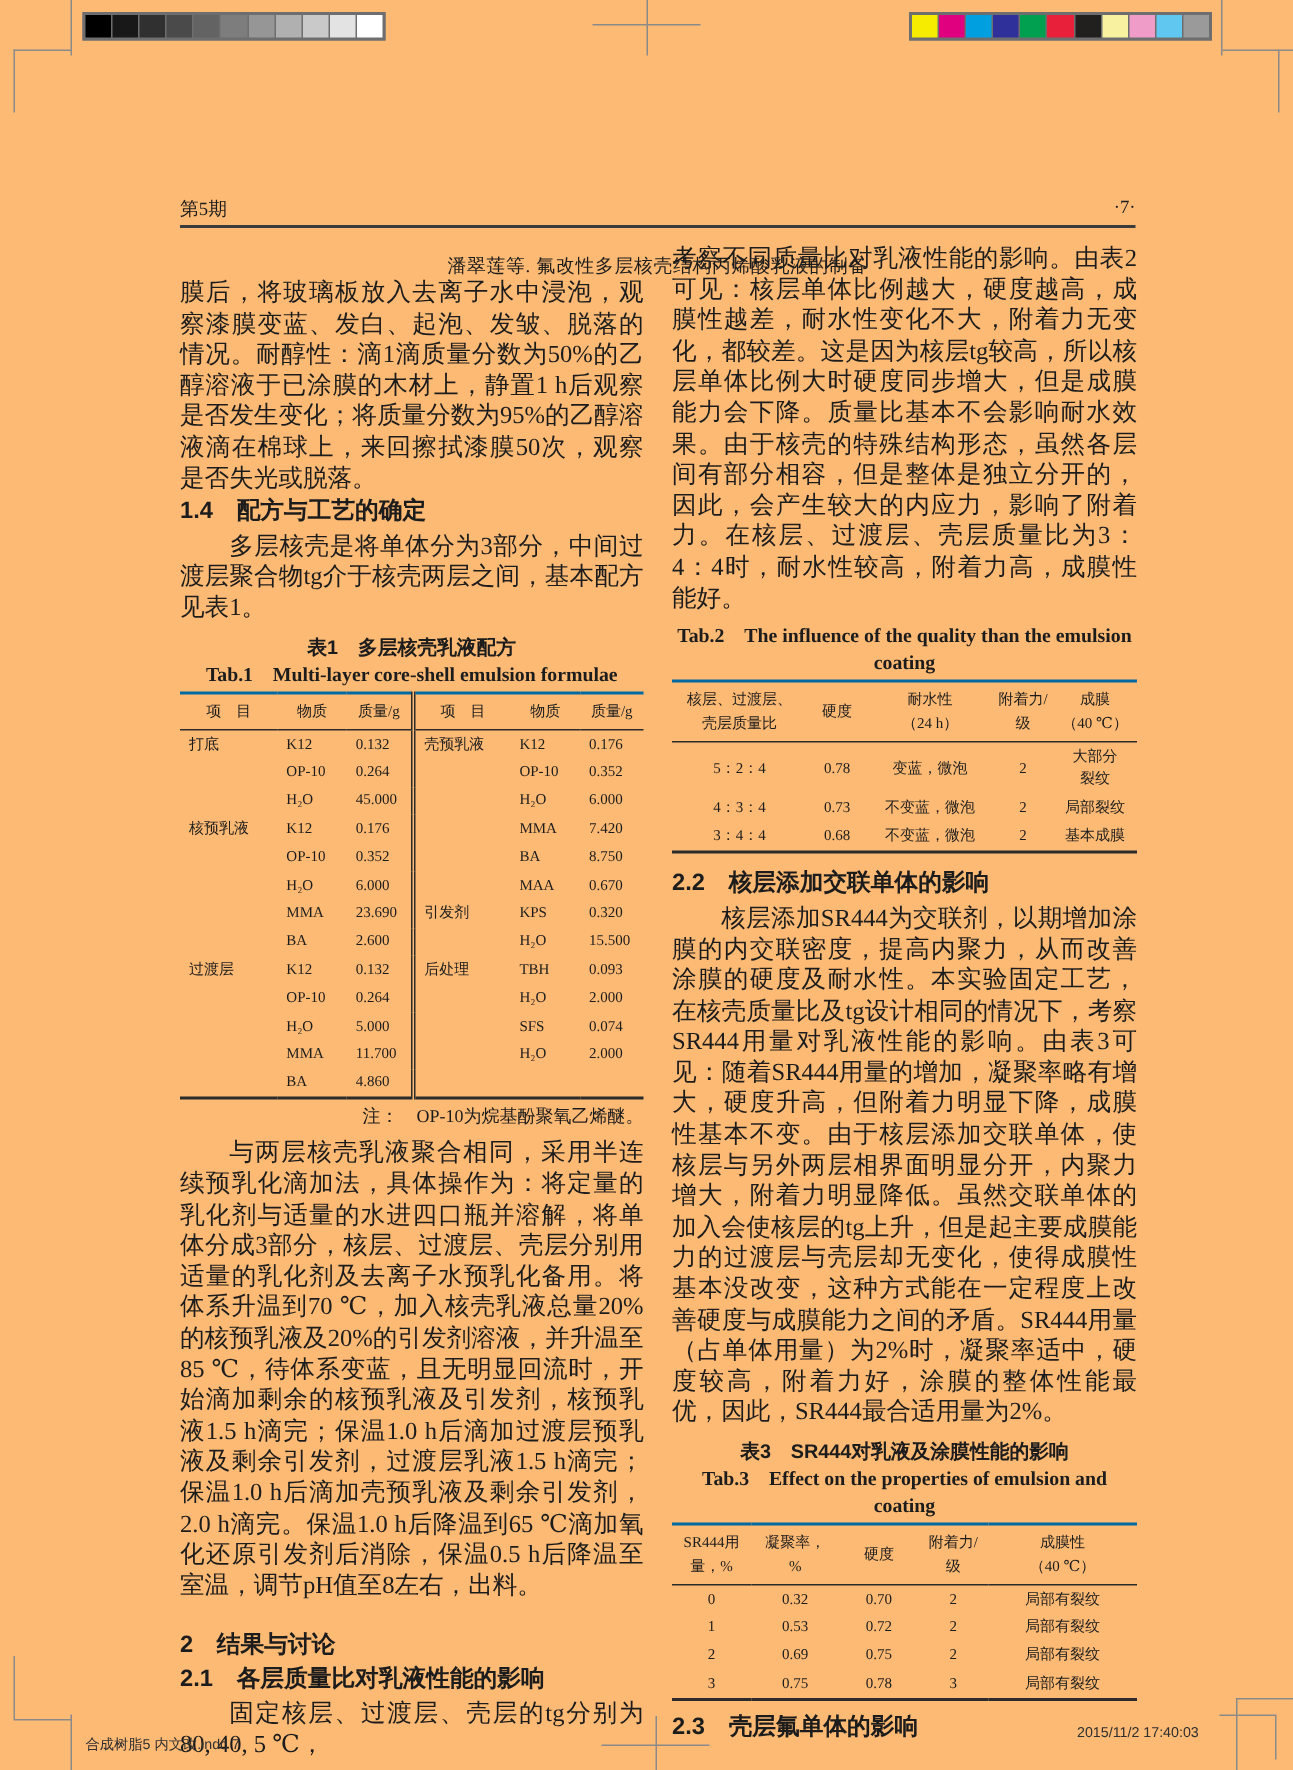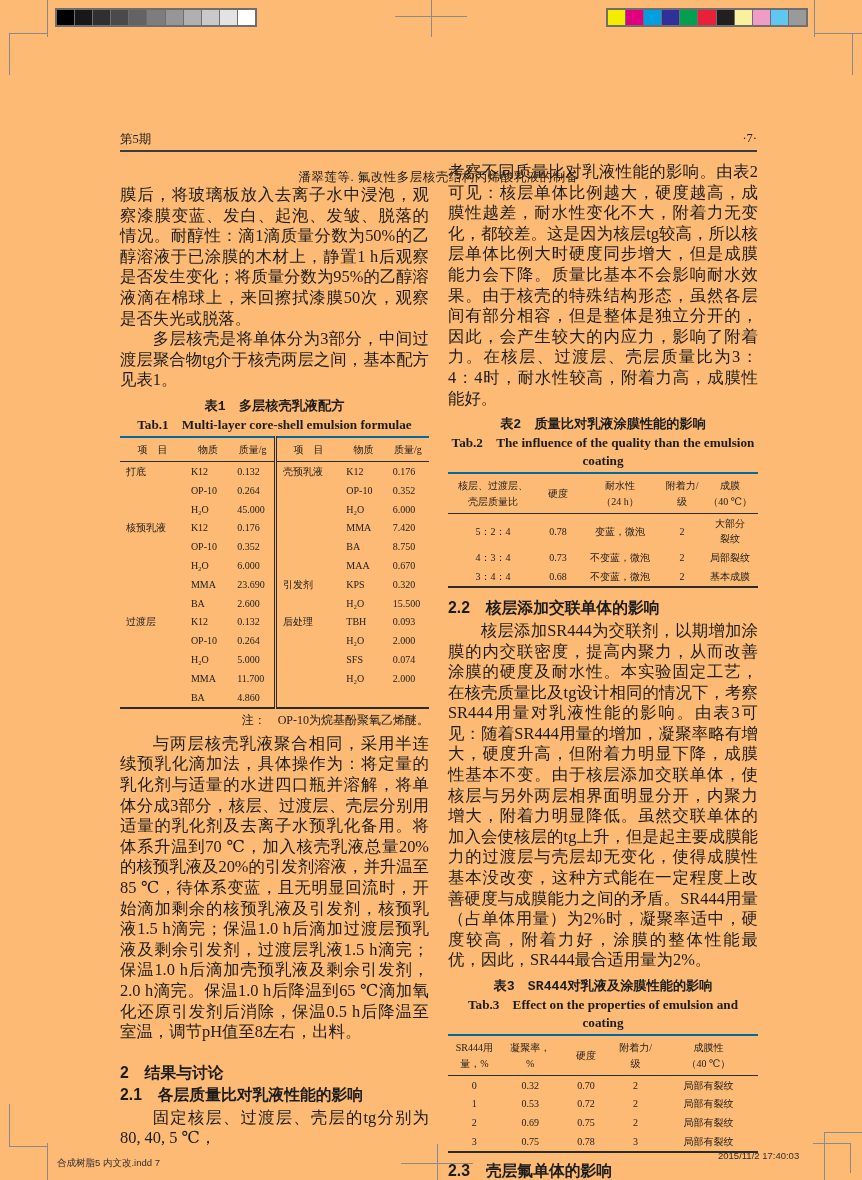--- a/index.html
+++ b/index.html
@@ -26,21 +26,21 @@
   
   .col { position:absolute; width:309px; font-size:16.4px; line-height:20.6px;
          text-align:justify; }
   .col p { margin:0; }
   .indent { text-indent:2em; }
   .sec { font-family:"Liberation Sans","DejaVu Sans",sans-serif; font-weight:bold;
          font-size:15.8px; line-height:20.6px; text-align:left; margin:2px 0 2px 0; }
   .sp-before { margin-top:20px; }
   
   .tblblock { margin:6px 0 4px 0; }
-  .tbl-title-cn { text-align:center; font-family:Liberation Mono, monospace;
+  .tbl-title-cn { text-align:center; font-family:Liberation Sans, sans-serif;
                   font-weight:bold; font-size:13.2px; line-height:19px; }
   .tbl-title-en { text-align:center; font-weight:bold; font-size:13.2px; line-height:18px;
                   margin-bottom:2px; }
   table.datatable { width:100%; border-collapse:collapse;
     border-top:2px solid #0369a1; border-bottom:2px solid #2b2b2b;
     font-size:10px; }
   table.datatable th { font-weight:normal; border-bottom:1px solid #2b2b2b;
     padding:4px 1px; text-align:center; white-space:pre-line; line-height:15.5px; }
   table.datatable td { padding:1.5px 1px; text-align:center; white-space:pre-line; line-height:15.8px; }
   table.t1 td { text-align:left; padding-left:6px; }
@@ -114,20 +114,21 @@
 
   <div class="runhead">
     <span class="issue">第5期</span>
     <span class="rtitle">潘翠莲等. 氟改性多层核壳结构丙烯酸乳液的制备</span>
     <span class="pageno">·7·</span>
   </div>
   <div class="headrule"></div>
 
   <div class="col" style="left:120px;top:162px;margin-top:23px;">
     <p>膜后，将玻璃板放入去离子水中浸泡，观察漆膜变蓝、发白、起泡、发皱、脱落的情况。耐醇性：滴1滴质量分数为50%的乙醇溶液于已涂膜的木材上，静置1 h后观察是否发生变化；将质量分数为95%的乙醇溶液滴在棉球上，来回擦拭漆膜50次，观察是否失光或脱落。</p>
+    <div class="sec">1.4　配方与工艺的确定</div>
     <p class="indent">多层核壳是将单体分为3部分，中间过渡层聚合物tg介于核壳两层之间，基本配方见表1。</p>
 
     <div class="tblblock">
       <div class="tbl-title-cn">表1　多层核壳乳液配方</div>
       <div class="tbl-title-en">Tab.1　Multi-layer core-shell emulsion formulae</div>
       <table class="datatable t1">
         <thead>
             <tr>
               <th>项　目</th>
               <th>物质</th>
@@ -250,21 +251,20 @@
     <p class="indent" style="margin-top:6px;">与两层核壳乳液聚合相同，采用半连续预乳化滴加法，具体操作为：将定量的乳化剂与适量的水进四口瓶并溶解，将单体分成3部分，核层、过渡层、壳层分别用适量的乳化剂及去离子水预乳化备用。将体系升温到70 ℃，加入核壳乳液总量20%的核预乳液及20%的引发剂溶液，并升温至85 ℃，待体系变蓝，且无明显回流时，开始滴加剩余的核预乳液及引发剂，核预乳液1.5 h滴完；保温1.0 h后滴加过渡层预乳液及剩余引发剂，过渡层乳液1.5 h滴完；保温1.0 h后滴加壳预乳液及剩余引发剂，2.0 h滴完。保温1.0 h后降温到65 ℃滴加氧化还原引发剂后消除，保温0.5 h后降温至室温，调节pH值至8左右，出料。</p>
     <div class="sec sp-before">2　结果与讨论</div>
     <div class="sec">2.1　各层质量比对乳液性能的影响</div>
     <p class="indent">固定核层、过渡层、壳层的tg分别为80, 40, 5 ℃，</p>
   </div>
 
   <div class="col" style="left:448px;top:162px;width:310px;">
     <p>考察不同质量比对乳液性能的影响。由表2可见：核层单体比例越大，硬度越高，成膜性越差，耐水性变化不大，附着力无变化，都较差。这是因为核层tg较高，所以核层单体比例大时硬度同步增大，但是成膜能力会下降。质量比基本不会影响耐水效果。由于核壳的特殊结构形态，虽然各层间有部分相容，但是整体是独立分开的，因此，会产生较大的内应力，影响了附着力。在核层、过渡层、壳层质量比为3：4：4时，耐水性较高，附着力高，成膜性能好。</p>
 
     <div class="tblblock">
-      <div class="tbl-title-cn">表2　质量比对乳液涂膜性能的影响</div>
       <div class="tbl-title-en">Tab.2　The influence of the quality than the emulsion coating</div>
       <table class="datatable t2">
         <thead>
             <tr>
               <th>核层、过渡层、
 壳层质量比</th>
               <th>硬度</th>
               <th>耐水性
 （24 h）</th>
               <th>附着力/

